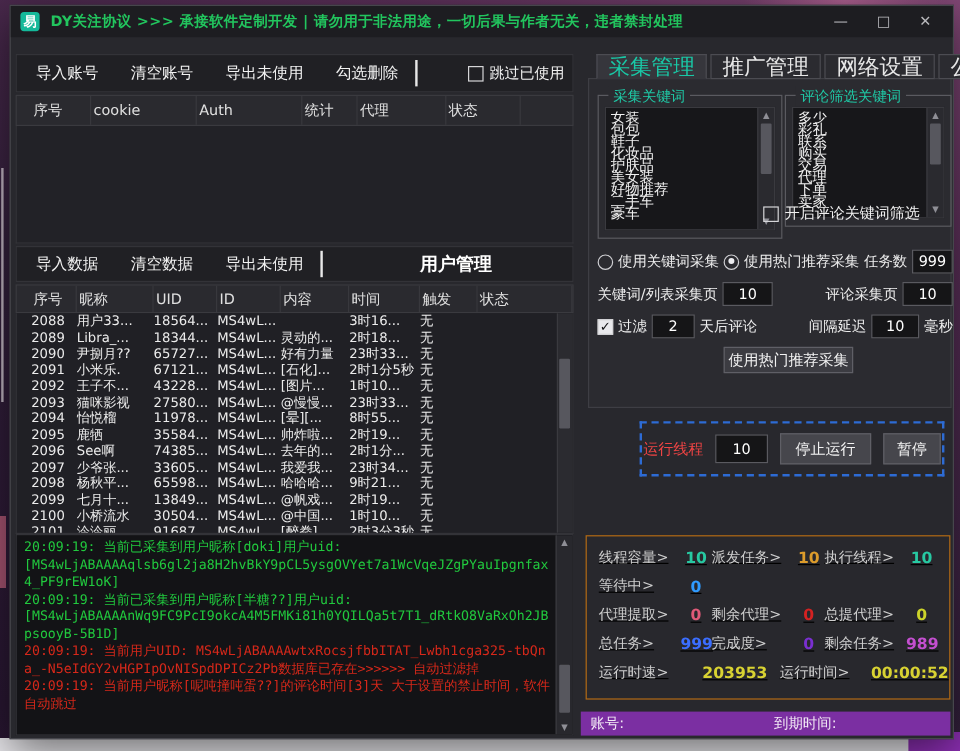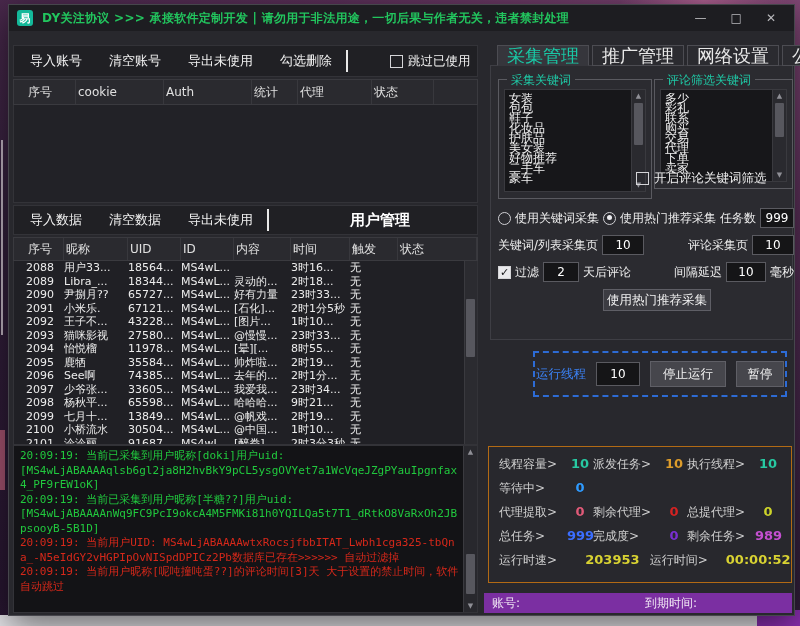--- a/index.html
+++ b/index.html
@@ -87,27 +87,27 @@
   .radio{width:13px;height:13px;border:1.5px solid #d0d0d4;border-radius:50%;position:relative;box-sizing:border-box;flex:none;}
   .radio.sel::after{content:"";position:absolute;left:2.5px;top:2.5px;width:5px;height:5px;border-radius:50%;background:#ececf0;}
   .num-input{background:#151517;border:1px solid #5a5a60;color:#fff;text-align:center;font-size:12px;
     height:20px;box-sizing:border-box;font-family:"DejaVu Sans","Liberation Sans",sans-serif;}
   .btn{background:#46464c;border:1px solid #5f5f66;color:#f2f2f2;font-size:12.5px;display:flex;
     align-items:center;justify-content:center;cursor:default;box-sizing:border-box;white-space:nowrap;}
   #btn-clear{position:absolute;left:594px;top:284px;width:108px;height:22px;background:#3c3c42;}
 
   #run-box{position:absolute;left:524px;top:346px;width:254px;height:46px;border:2px dashed #2d6bd4;
     display:flex;align-items:center;justify-content:center;gap:10px;box-sizing:border-box;}
-  .run-label{color:#3b82f6;font-size:12.5px;white-space:nowrap;text-align:right;}
+  .run-label{color:#ef4444;font-size:12.5px;white-space:nowrap;text-align:right;}
 
   #status-panel{position:absolute;left:479px;top:441px;width:304px;height:137px;border:1px solid #b26a14;
     padding:9px 10px 0;box-sizing:border-box;}
   .status-row{display:grid;grid-template-columns:1fr 1fr 1fr;margin-bottom:7px;}
   .status-row.two{grid-template-columns:1.15fr 1fr;margin-top:7px;}
-  .s-item{display:flex;align-items:flex-start;min-width:0;}
+  .s-item{display:flex;align-items:flex-end;min-width:0;text-decoration:underline;}
   .s-label{color:#cfcfcf;font-size:12px;width:68px;white-space:nowrap;flex:none;}
   .status-row.two .s-label{width:76px;}
   .s-value{flex:1;text-align:center;font-size:13px;font-weight:bold;white-space:nowrap;}
 
   #footer-bar{position:absolute;left:475px;top:588px;width:308px;height:20px;background:#7b2fa2;
     display:flex;align-items:center;color:#f2e9f5;font-size:12px;box-sizing:border-box;}
   #footer-bar .acct{margin-left:8px;}
   #footer-bar .expire{margin-left:125px;}
 </style>
 </head>

